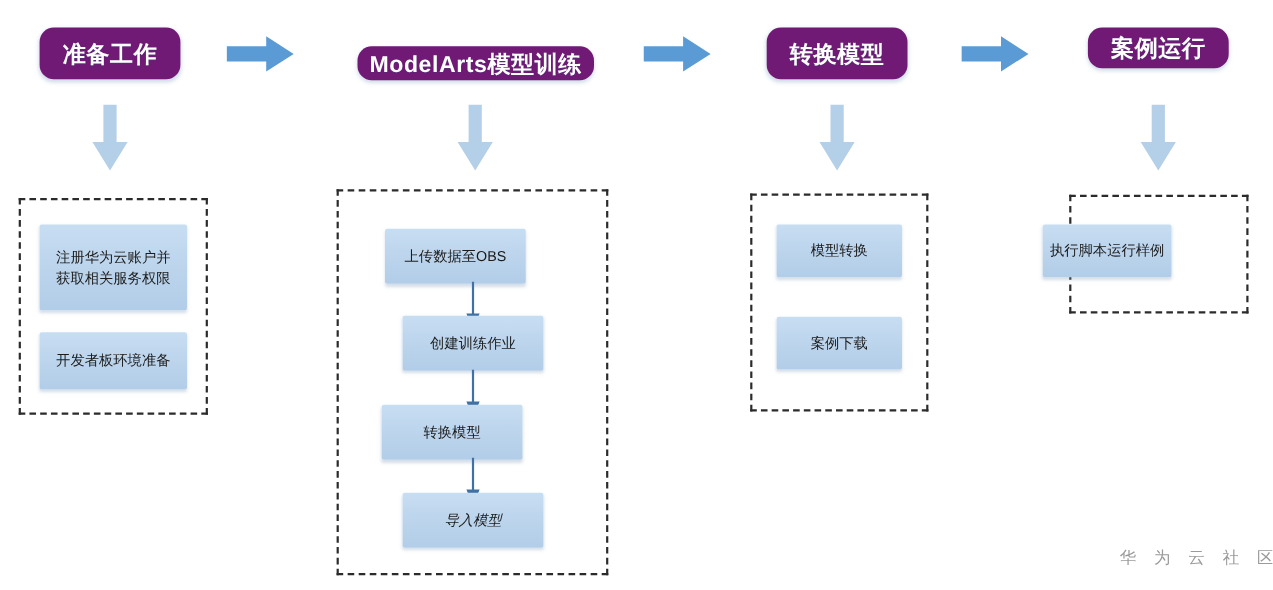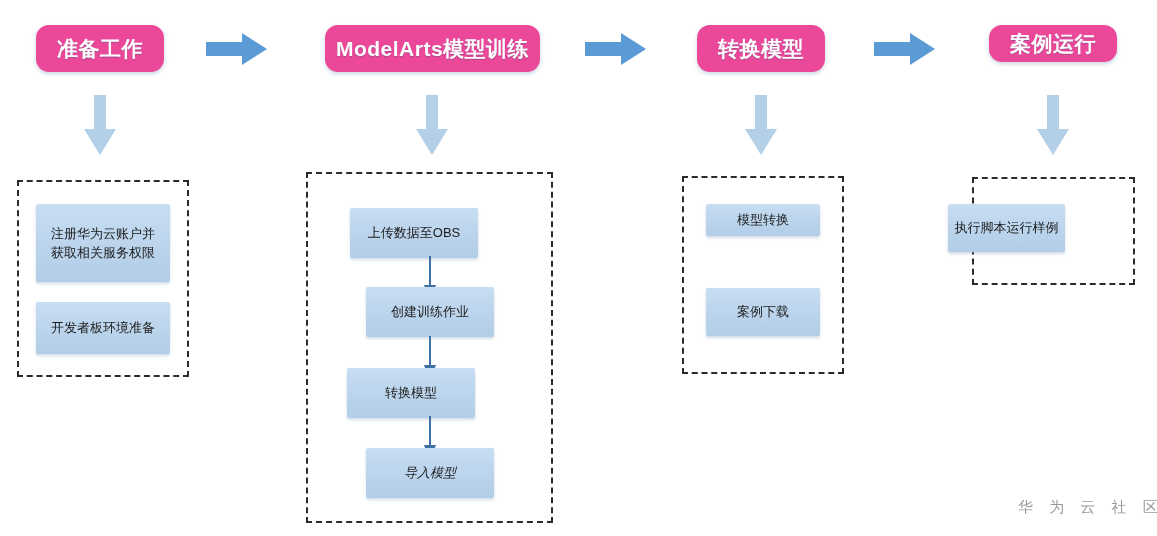--- a/index.html
+++ b/index.html
@@ -19,21 +19,21 @@
     overflow: hidden;
   }
 
   
   .stage-pill {
     position: absolute;
     display: flex;
     align-items: center;
     justify-content: center;
     box-sizing: border-box;
-    background: #ec4899;
+    background: #701a75;
     color: #ffffff;
     border-radius: 13px;
     font-size: 21px;
     font-weight: bold;
     letter-spacing: 0.5px;
     white-space: nowrap;
     box-shadow: 0 2px 4px rgba(80,120,170,0.30);
     text-shadow: 0 1px 1px rgba(40,80,130,0.35);
   }
 
@@ -122,21 +122,21 @@
   <div class="node" style="left:36px; top:302px; width:134px; height:52px;">
     <span class="node-text">开发者板环境准备</span>
   </div>
 
   <div class="h-arrow" style="left:206px; top:32px;">
     <svg viewBox="0 0 62 34" width="62" height="34" aria-hidden="true">
       <polygon points="0,10 36,10 36,1 61,17 36,33 36,24 0,24" fill="#5B9BD5"></polygon>
     </svg>
   </div>
 
-  <div class="stage-pill" style="left:325px; top:25px; width:215px; height:47px;">
+  <div class="stage-pill" style="left:325px; top:42px; width:215px; height:31px;">
     <span>ModelArts模型训练</span>
   </div>
 
   <div class="v-arrow-fat" style="left:415px; top:95px;">
     <svg viewBox="0 0 34 62" width="34" height="62" aria-hidden="true">
       <polygon points="11,0 23,0 23,34 33,34 17,60 1,34 11,34" fill="#B4CFE8"></polygon>
     </svg>
   </div>
 
   <div class="dashed-box" style="left:306px; top:172px; width:247px; height:351px;"></div>
@@ -189,21 +189,21 @@
   </div>
 
   <div class="v-arrow-fat" style="left:744px; top:95px;">
     <svg viewBox="0 0 34 62" width="34" height="62" aria-hidden="true">
       <polygon points="11,0 23,0 23,34 33,34 17,60 1,34 11,34" fill="#B4CFE8"></polygon>
     </svg>
   </div>
 
   <div class="dashed-box" style="left:682px; top:176px; width:162px; height:198px;"></div>
 
-  <div class="node" style="left:706px; top:204px; width:114px; height:32px;">
+  <div class="node" style="left:706px; top:204px; width:114px; height:48px;">
     <span class="node-text">模型转换</span>
   </div>
 
   <div class="node" style="left:706px; top:288px; width:114px; height:48px;">
     <span class="node-text">案例下载</span>
   </div>
 
   <div class="h-arrow" style="left:874px; top:32px;">
     <svg viewBox="0 0 62 34" width="62" height="34" aria-hidden="true">
       <polygon points="0,10 36,10 36,1 61,17 36,33 36,24 0,24" fill="#5B9BD5"></polygon>

